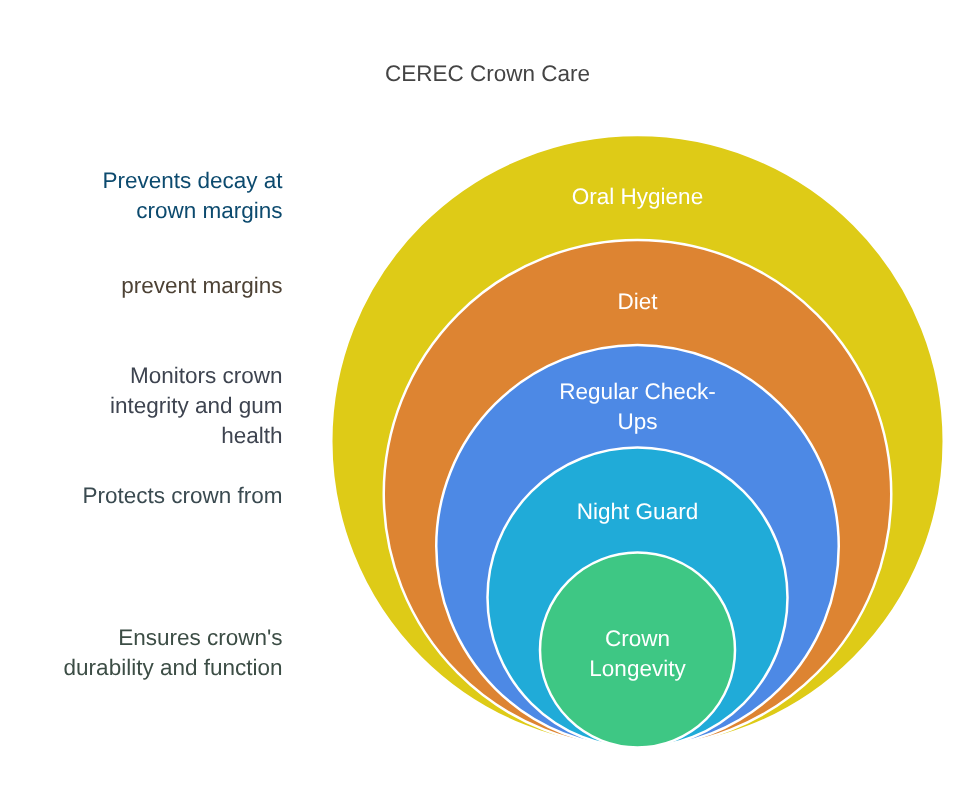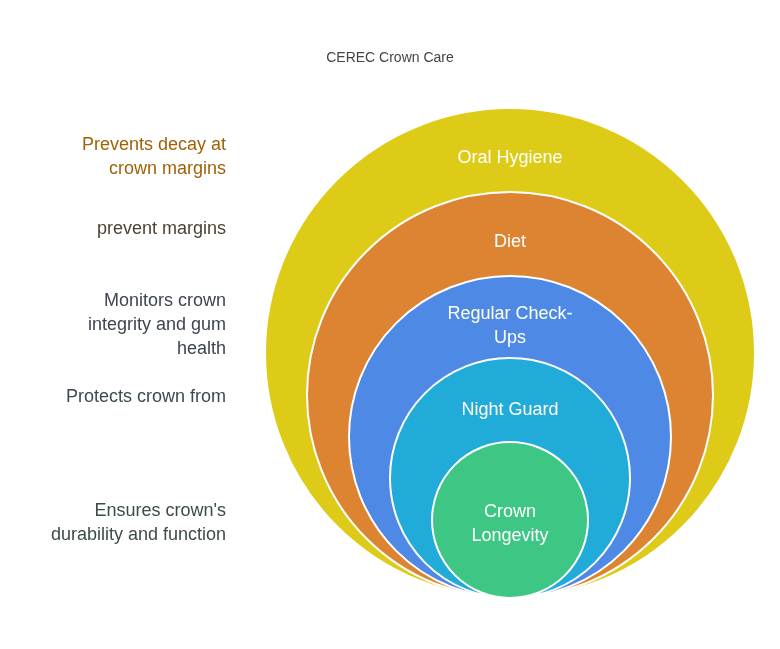--- a/index.html
+++ b/index.html
@@ -1,30 +1,30 @@
 <!DOCTYPE html>
 <html><head>
 <meta charset="utf-8">
 <style>
   html, body { margin: 0; padding: 0; background: #ffffff; }
   body { width: 780px; height: 649px; position: relative; overflow: hidden;
          font-family: "Liberation Sans", "DejaVu Sans", sans-serif; }
   .title { position: absolute; left: 0; width: 780px; top: 49px; text-align: center;
-           font-size: 14px; color: #444444; }
+           font-size: 18px; color: #444444; }
   .desc { position: absolute; right: 554px; width: 220px; text-align: right;
           font-size: 18px; line-height: 24px; }
   svg { position: absolute; left: 0; top: 0; }
   .ring-label { font-size: 18px; fill: #ffffff; text-anchor: middle; }
 </style>
 </head>
 <body>
 
 <div class="title">CEREC Crown Care</div>
 
-<div id="desc-0" class="desc" style="top: 132px; color: #a16207;">
+<div id="desc-0" class="desc" style="top: 132px; color: #0c4a6e;">
   <div>Prevents decay at</div>
   <div>crown margins</div>
 </div>
 <div id="desc-1" class="desc" style="top: 216px; color: rgb(77, 66, 53);">
   <div>prevent margins</div>
 </div>
 <div id="desc-2" class="desc" style="top: 288px; color: rgb(62, 68, 80);">
   <div>Monitors crown</div>
   <div>integrity and gum</div>
   <div>health</div>

